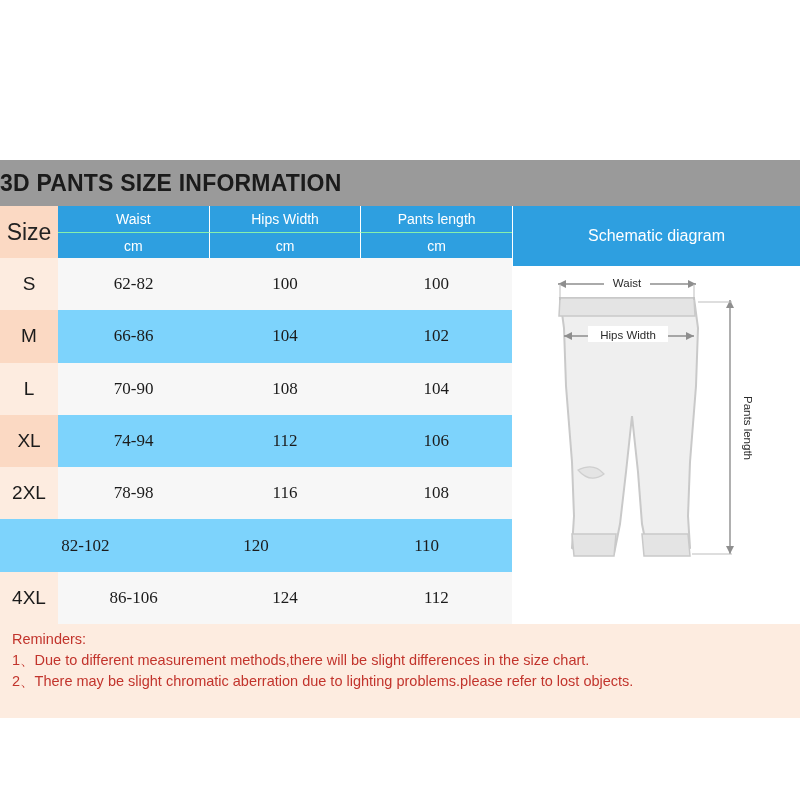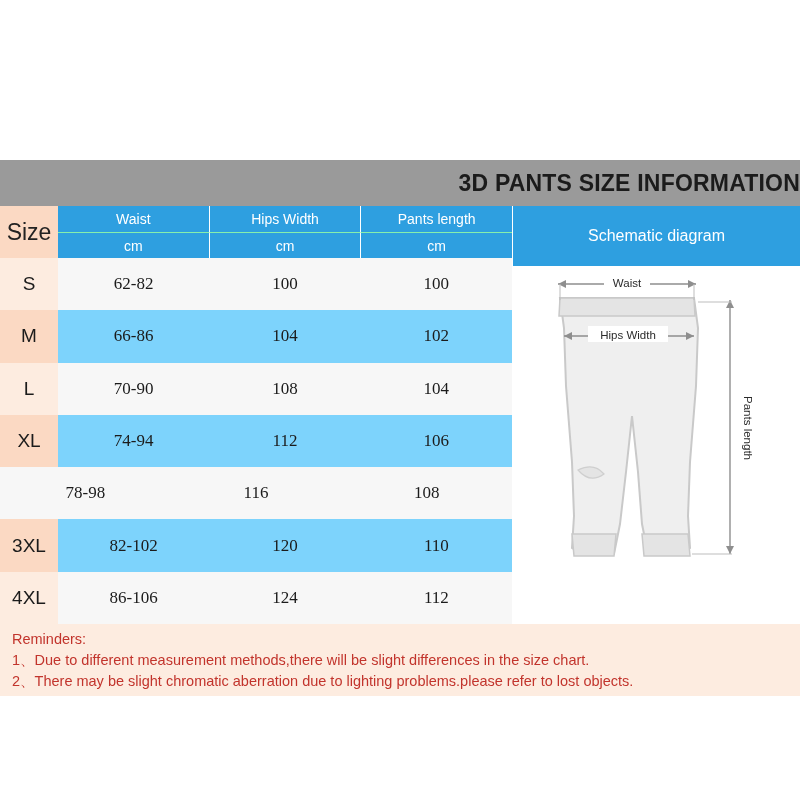--- a/index.html
+++ b/index.html
@@ -24,22 +24,21 @@
     width: 800px;
     height: 464px;
     background: #ffffff;
     box-sizing: border-box;
   }
   .title-bar {
     height: 46px;
     background: #9a9a9a;
     display: flex;
     align-items: center;
-    justify-content: flex-end;
-    padding-left: 18px;
+    justify-content: flex-start;
   }
   .title-bar .title {
     font-size: 23px;
     font-weight: bold;
     color: #1b1b1b;
     letter-spacing: 0.2px;
   }
   .body-row {
     display: flex;
     width: 800px;
@@ -146,21 +145,21 @@
     background: #ffffff;
   }
   .diagram svg { position: absolute; left: 0; top: 0; }
 
   
   .reminders {
     position: absolute;
     left: 0;
     top: 624px;
     width: 800px;
-    height: 72px;
+    height: 94px;
     background: #fdece0;
     box-sizing: border-box;
     padding: 5px 12px 0 12px;
   }
   .reminders div {
     color: #c2342c;
     font-size: 14.5px;
     line-height: 21px;
     white-space: nowrap;
   }
@@ -215,26 +214,26 @@
             <div class="cell">108</div>
             <div class="cell">104</div>
           </div>
           <div class="row even">
             <div class="size">XL</div>
             <div class="cell">74-94</div>
             <div class="cell">112</div>
             <div class="cell">106</div>
           </div>
           <div class="row odd">
+            <div class="size">2XL</div>
             <div class="cell">78-98</div>
             <div class="cell">116</div>
             <div class="cell">108</div>
           </div>
           <div class="row even">
-            <div class="size">3XL</div>
             <div class="cell">82-102</div>
             <div class="cell">120</div>
             <div class="cell">110</div>
           </div>
           <div class="row odd">
             <div class="size">4XL</div>
             <div class="cell">86-106</div>
             <div class="cell">124</div>
             <div class="cell">112</div>
           </div>

